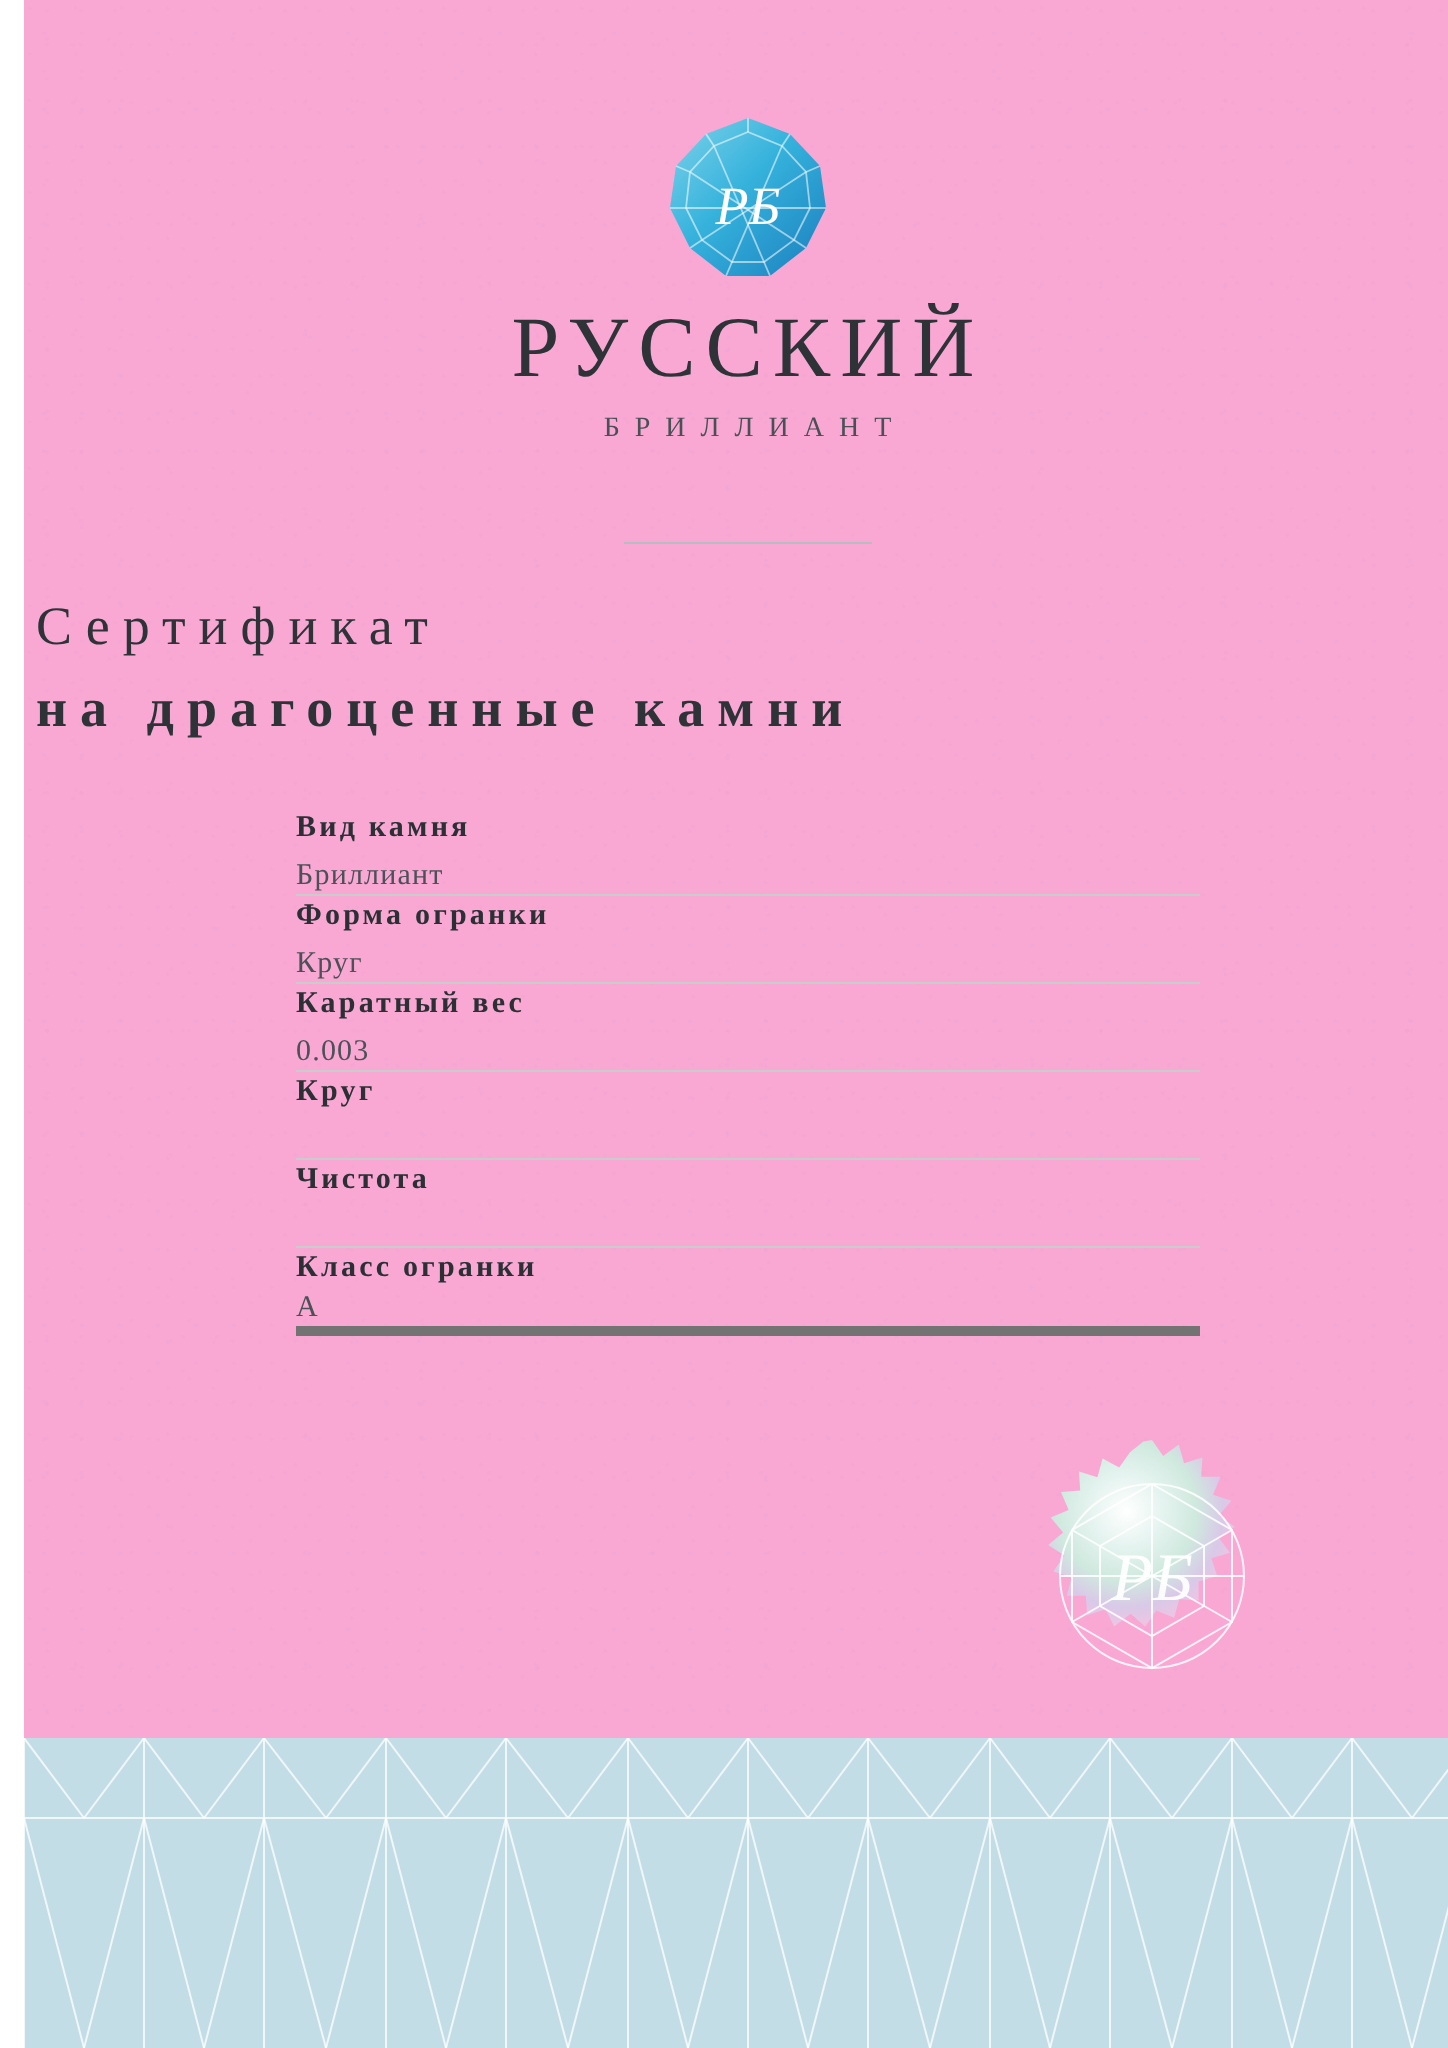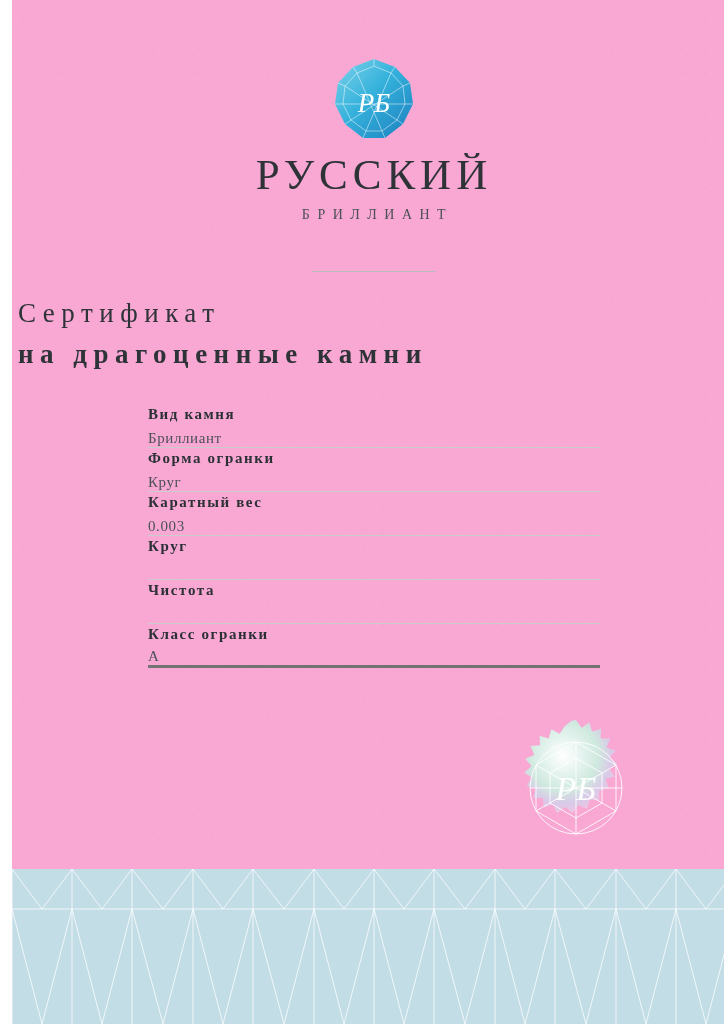--- a/index.html
+++ b/index.html
@@ -119,21 +119,21 @@
   }
   .spec-row {
     position: relative;
     height: 44px;
     display: flex;
     align-items: flex-start;
     justify-content: space-between;
     border-bottom: 1px solid #c9cbcc;
     flex-direction: column;
   }
-  .spec-row:last-child { border-bottom: 3px solid #737373; }
+  .spec-row:last-child { border-bottom: 5px solid #737373; }
 
   .spec-label {
     font-family: "Liberation Serif", serif;
     font-size: 15px;
     font-weight: bold;
     letter-spacing: 1.6px;
     color: #2b3035;
     padding-top: 2px;
   }
   .spec-value {

